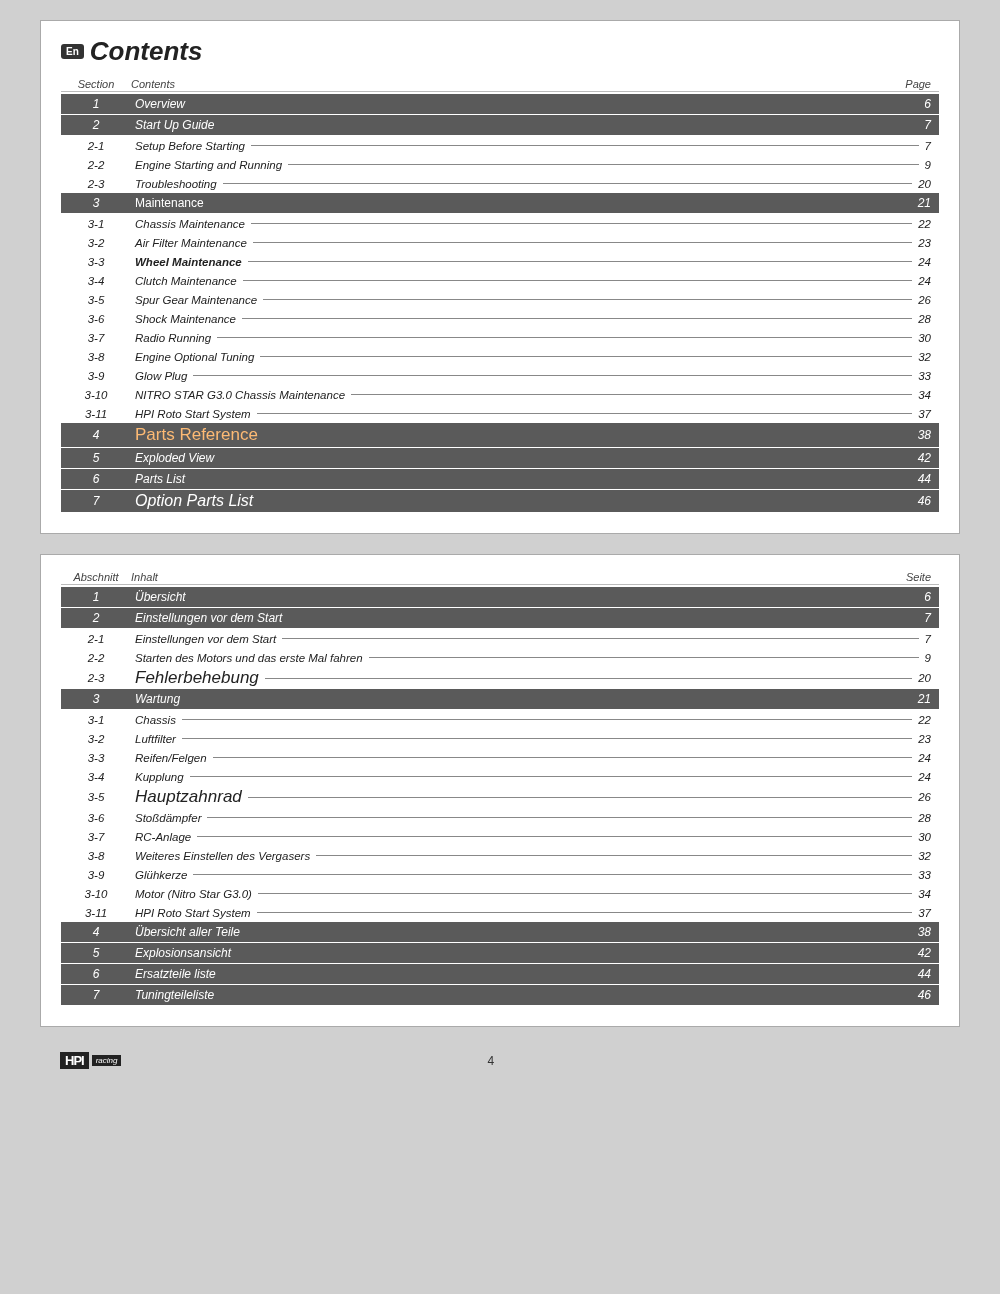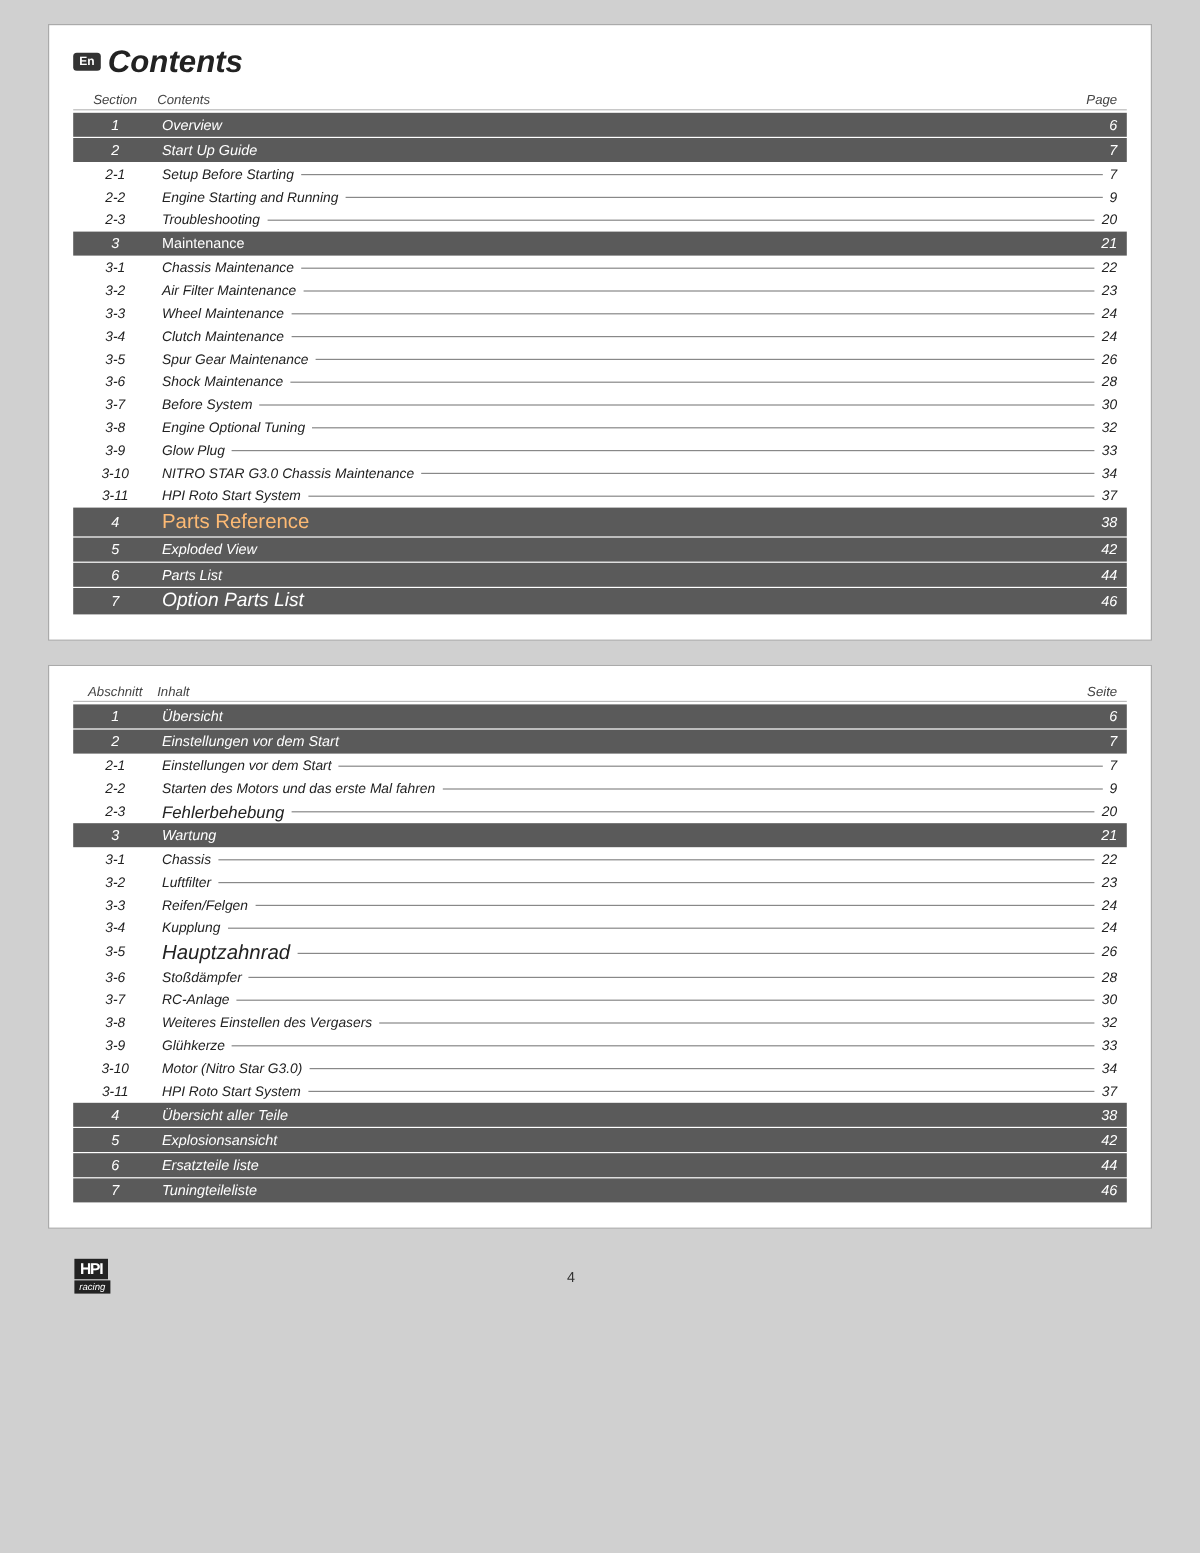--- a/index.html
+++ b/index.html
@@ -158,21 +158,21 @@
           <div style="font-style: italic; font-size: 11.5px; color: rgb(34, 34, 34); white-space: nowrap; margin-right: 8px;">22</div>
         </div>
         <div style="display: flex; align-items: center; min-height: 19px; padding: 1px 0px;">
           <div style="width: 70px; text-align: center; font-style: italic; font-size: 11.5px; color: rgb(34, 34, 34); flex-shrink: 0;">3-2</div>
           <div style="font-style: italic; font-size: 11.5px; color: rgb(34, 34, 34); white-space: nowrap; padding-left: 4px;">Air Filter Maintenance</div>
           <div style="flex: 1 1 0%; height: 1px; background: rgb(136, 136, 136); margin: 0px 6px; min-width: 10px;"></div>
           <div style="font-style: italic; font-size: 11.5px; color: rgb(34, 34, 34); white-space: nowrap; margin-right: 8px;">23</div>
         </div>
         <div style="display: flex; align-items: center; min-height: 19px; padding: 1px 0px;">
           <div style="width: 70px; text-align: center; font-style: italic; font-size: 11.5px; color: rgb(34, 34, 34); flex-shrink: 0;">3-3</div>
-          <div style="font-style: italic; font-size: 11.5px; color: rgb(34, 34, 34); white-space: nowrap; padding-left: 4px;">Wheel Maintenance</div>
+          <div style="font-style: italic; font-size: 11.5px; color: rgb(34, 34, 34); white-space: nowrap; padding-left: 4px; font-weight: bold;">Wheel Maintenance</div>
           <div style="flex: 1 1 0%; height: 1px; background: rgb(136, 136, 136); margin: 0px 6px; min-width: 10px;"></div>
           <div style="font-style: italic; font-size: 11.5px; color: rgb(34, 34, 34); white-space: nowrap; margin-right: 8px;">24</div>
         </div>
         <div style="display: flex; align-items: center; min-height: 19px; padding: 1px 0px;">
           <div style="width: 70px; text-align: center; font-style: italic; font-size: 11.5px; color: rgb(34, 34, 34); flex-shrink: 0;">3-4</div>
           <div style="font-style: italic; font-size: 11.5px; color: rgb(34, 34, 34); white-space: nowrap; padding-left: 4px;">Clutch Maintenance</div>
           <div style="flex: 1 1 0%; height: 1px; background: rgb(136, 136, 136); margin: 0px 6px; min-width: 10px;"></div>
           <div style="font-style: italic; font-size: 11.5px; color: rgb(34, 34, 34); white-space: nowrap; margin-right: 8px;">24</div>
         </div>
         <div style="display: flex; align-items: center; min-height: 19px; padding: 1px 0px;">
@@ -182,21 +182,21 @@
           <div style="font-style: italic; font-size: 11.5px; color: rgb(34, 34, 34); white-space: nowrap; margin-right: 8px;">26</div>
         </div>
         <div style="display: flex; align-items: center; min-height: 19px; padding: 1px 0px;">
           <div style="width: 70px; text-align: center; font-style: italic; font-size: 11.5px; color: rgb(34, 34, 34); flex-shrink: 0;">3-6</div>
           <div style="font-style: italic; font-size: 11.5px; color: rgb(34, 34, 34); white-space: nowrap; padding-left: 4px;">Shock Maintenance</div>
           <div style="flex: 1 1 0%; height: 1px; background: rgb(136, 136, 136); margin: 0px 6px; min-width: 10px;"></div>
           <div style="font-style: italic; font-size: 11.5px; color: rgb(34, 34, 34); white-space: nowrap; margin-right: 8px;">28</div>
         </div>
         <div style="display: flex; align-items: center; min-height: 19px; padding: 1px 0px;">
           <div style="width: 70px; text-align: center; font-style: italic; font-size: 11.5px; color: rgb(34, 34, 34); flex-shrink: 0;">3-7</div>
-          <div style="font-style: italic; font-size: 11.5px; color: rgb(34, 34, 34); white-space: nowrap; padding-left: 4px;">Before System</div>
+          <div style="font-style: italic; font-size: 11.5px; color: rgb(34, 34, 34); white-space: nowrap; padding-left: 4px;">Radio Running</div>
           <div style="flex: 1 1 0%; height: 1px; background: rgb(136, 136, 136); margin: 0px 6px; min-width: 10px;"></div>
           <div style="font-style: italic; font-size: 11.5px; color: rgb(34, 34, 34); white-space: nowrap; margin-right: 8px;">30</div>
         </div>
         <div style="display: flex; align-items: center; min-height: 19px; padding: 1px 0px;">
           <div style="width: 70px; text-align: center; font-style: italic; font-size: 11.5px; color: rgb(34, 34, 34); flex-shrink: 0;">3-8</div>
           <div style="font-style: italic; font-size: 11.5px; color: rgb(34, 34, 34); white-space: nowrap; padding-left: 4px;">Engine Optional Tuning</div>
           <div style="flex: 1 1 0%; height: 1px; background: rgb(136, 136, 136); margin: 0px 6px; min-width: 10px;"></div>
           <div style="font-style: italic; font-size: 11.5px; color: rgb(34, 34, 34); white-space: nowrap; margin-right: 8px;">32</div>
         </div>
         <div style="display: flex; align-items: center; min-height: 19px; padding: 1px 0px;">
@@ -267,21 +267,21 @@
           <div style="font-style: italic; font-size: 11.5px; color: rgb(34, 34, 34); white-space: nowrap; margin-right: 8px;">7</div>
         </div>
         <div style="display: flex; align-items: center; min-height: 19px; padding: 1px 0px;">
           <div style="width: 70px; text-align: center; font-style: italic; font-size: 11.5px; color: rgb(34, 34, 34); flex-shrink: 0;">2-2</div>
           <div style="font-style: italic; font-size: 11.5px; color: rgb(34, 34, 34); white-space: nowrap; padding-left: 4px;">Starten des Motors und das erste Mal fahren</div>
           <div style="flex: 1 1 0%; height: 1px; background: rgb(136, 136, 136); margin: 0px 6px; min-width: 10px;"></div>
           <div style="font-style: italic; font-size: 11.5px; color: rgb(34, 34, 34); white-space: nowrap; margin-right: 8px;">9</div>
         </div>
         <div style="display: flex; align-items: center; min-height: 19px; padding: 1px 0px;">
           <div style="width: 70px; text-align: center; font-style: italic; font-size: 11.5px; color: rgb(34, 34, 34); flex-shrink: 0;">2-3</div>
-          <div style="font-style: italic; font-size: 14px; color: rgb(34, 34, 34); white-space: nowrap; padding-left: 4px;">Fehlerbehebung</div>
+          <div style="font-style: italic; font-size: 17px; color: rgb(34, 34, 34); white-space: nowrap; padding-left: 4px;">Fehlerbehebung</div>
           <div style="flex: 1 1 0%; height: 1px; background: rgb(136, 136, 136); margin: 0px 6px; min-width: 10px;"></div>
           <div style="font-style: italic; font-size: 11.5px; color: rgb(34, 34, 34); white-space: nowrap; margin-right: 8px;">20</div>
         </div>
         <div style="display: flex; align-items: center; background: rgb(90, 90, 90); color: white; min-height: 20px; padding: 2px 0px; margin-bottom: 1px;">
           <div style="width: 70px; text-align: center; font-style: italic; font-size: 12px; color: white; flex-shrink: 0;">3</div>
           <div style="flex: 1 1 0%; font-style: italic; font-size: 12px; color: white; padding-left: 4px;">Wartung</div>
           <div style="width: 50px; text-align: right; font-style: italic; font-size: 12px; color: white; padding-right: 8px; flex-shrink: 0;">21</div>
         </div>
         <div style="display: flex; align-items: center; min-height: 19px; padding: 1px 0px;">
           <div style="width: 70px; text-align: center; font-style: italic; font-size: 11.5px; color: rgb(34, 34, 34); flex-shrink: 0;">3-1</div>
@@ -369,21 +369,21 @@
           <div style="flex: 1 1 0%; font-style: italic; font-size: 12px; color: white; padding-left: 4px;">Tuningteileliste</div>
           <div style="width: 50px; text-align: right; font-style: italic; font-size: 12px; color: white; padding-right: 8px; flex-shrink: 0;">46</div>
         </div>
       </div>
   </div>
 </div>
 
 <div class="footer-area">
   <div class="hpi-logo">
     <div style="display:flex;flex-direction:column;align-items:center;">
-      <div style="display:flex;align-items:center;gap:1px;flex-direction:column;">
+      <div style="display:flex;align-items:center;gap:1px;">
         <div style="background:#222;color:white;font-weight:900;font-size:13px;padding:1px 5px;letter-spacing:-1px;">HPI</div>
         <div style="background:#222;color:white;font-size:8px;padding:1px 4px;font-style:italic;margin-left:2px;">racing</div>
       </div>
     </div>
   </div>
   <div class="page-num">4</div>
   <div style="width:80px;"></div>
 </div>
 
 </body></html>

